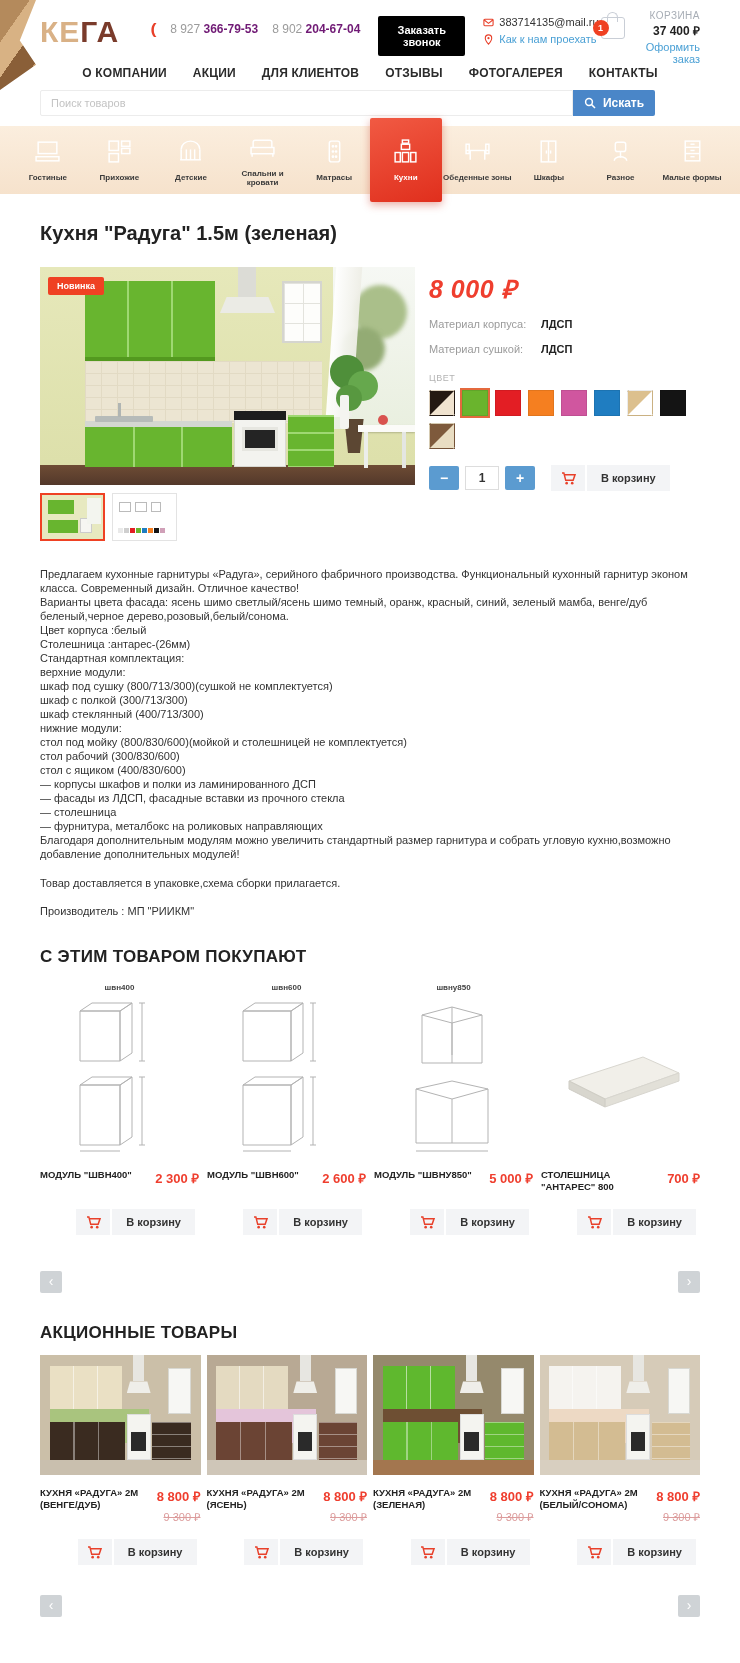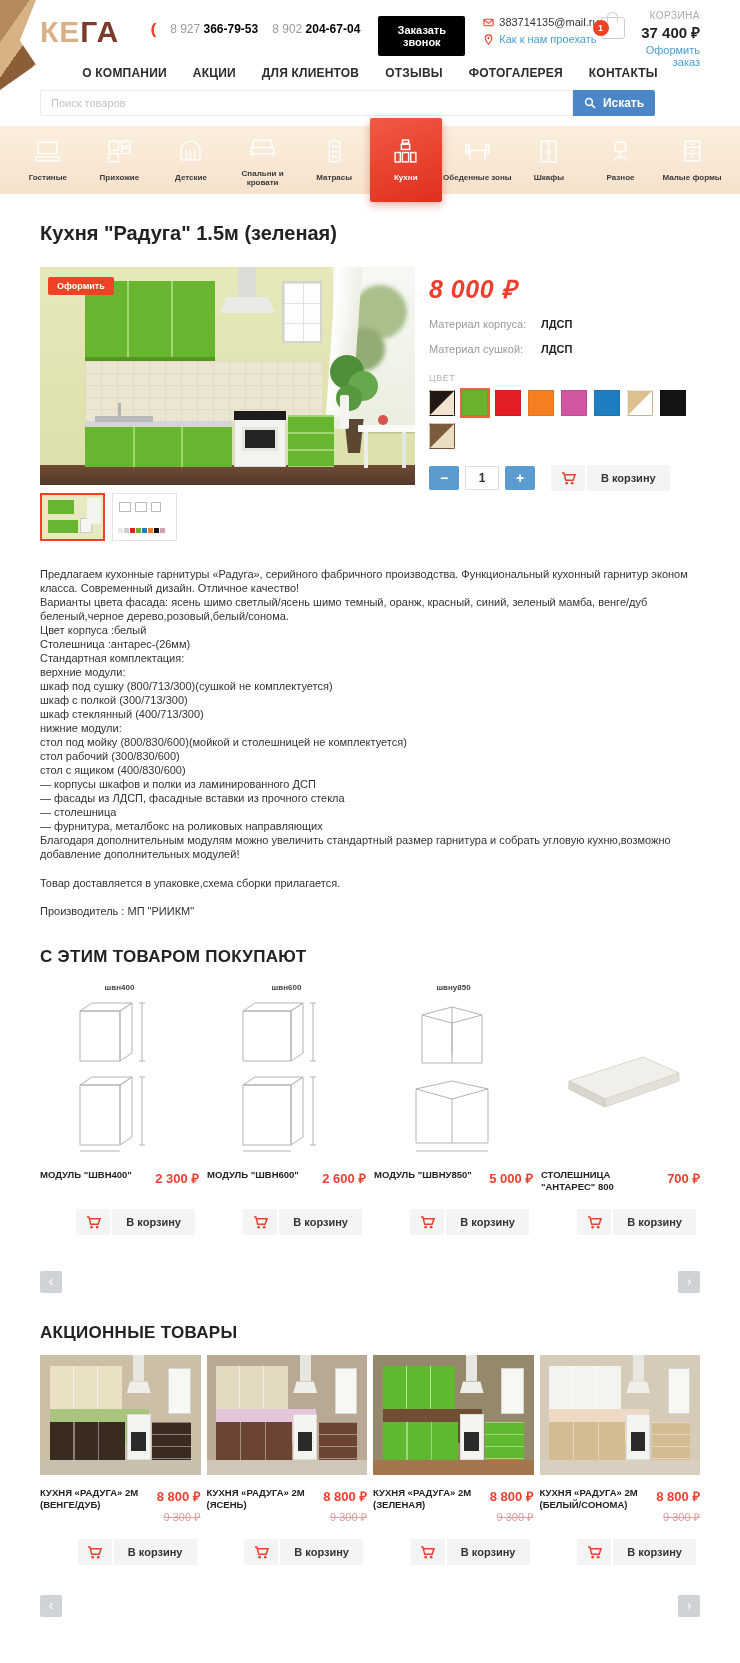--- a/index.html
+++ b/index.html
@@ -9,37 +9,37 @@
      background:linear-gradient(125deg,#b48a5c 0 30%,#d8b284 30% 55%,#8a5f38 55% 80%,#c49a6a 80%);
      clip-path:polygon(0 0,100% 0,55% 45%,100% 72%,0 100%); z-index:5; }
 
   
   .top-header { background:#fff; padding-top:10px; }
   .header-row { display:flex; align-items:flex-start; padding:0 40px; height:52px; }
   .logo { display:flex; font-weight:bold; font-size:30px; line-height:40px; letter-spacing:1px; margin-top:2px; }
   .logo .l1 { color:#d9b186; } .logo .l2 { color:#7a3b2b; }
   .phones { display:flex; align-items:center; gap:14px; margin:10px 0 0 32px; font-size:12px; white-space:nowrap; }
   .phone-ic { color:#e8402a; font-weight:bold; font-size:15px; transform:scaleX(1.2); }
-  .ph-pre { color:#9b9b9b; } .ph-num { font-weight:bold; color:#000000; }
+  .ph-pre { color:#9b9b9b; } .ph-num { font-weight:bold; color:#701a75; }
   .callback-btn { background:#000000; color:#fff; border:none; font-weight:bold; font-size:11px;
      padding:8px 6px; border-radius:2px; margin:6px 0 0 18px; cursor:pointer; font-family:inherit; }
   .contact-links { margin:4px 0 0 18px; font-size:11px; line-height:17px; white-space:nowrap; }
   .contact-links .row { display:flex; align-items:center; gap:5px; }
   .email { color:#333; } .route { color:#4aa0d5; }
   .mini-ic { width:11px; height:11px; flex:0 0 auto; }
   .cart-box { margin-left:auto; display:flex; gap:8px; text-align:right; }
   .bag-wrap { position:relative; width:28px; height:30px; }
   .bag { width:24px; height:22px; border:1.5px solid #c9ced6; border-radius:3px; position:absolute; top:7px; left:2px; background:#fff; }
   .bag:before { content:""; position:absolute; left:5px; top:-6px; width:9px; height:9px;
      border:1.5px solid #c9ced6; border-bottom:none; border-radius:6px 6px 0 0; }
   .cart-badge { position:absolute; left:-6px; top:10px; width:16px; height:16px; border-radius:50%;
      background:#ef4123; color:#fff; font-size:9px; font-weight:bold; line-height:16px; text-align:center; }
   .cart-info { font-size:10px; }
   .cart-label { color:#a7adb5; letter-spacing:.5px; }
-  .cart-total { font-size:15px; font-weight:bold; color:#222; margin-top:1px; }
+  .cart-total { font-size:12px; font-weight:bold; color:#222; margin-top:1px; }
   .checkout { color:#4aa0d5; font-size:11px; margin-top:2px; cursor:pointer; }
 
   .nav-row { display:flex; justify-content:center; gap:26px; height:22px; align-items:center; }
   .nav-item { font-size:12px; font-weight:bold; color:#2b2b2b; cursor:pointer; letter-spacing:.2px; }
 
   .search-row { display:flex; padding:6px 85px 8px 40px; }
   .search-input { flex:1; height:26px; border:1px solid #ececec; border-radius:2px 0 0 2px;
      font-size:11px; padding:0 10px; color:#333; font-family:inherit; background:#fff; }
   .search-input::placeholder { color:#c3c3c3; }
   .search-btn { width:82px; height:26px; background:#4a86c8; border:none; color:#fff; font-weight:bold;
@@ -345,21 +345,21 @@
     <span class="cat-label">Малые формы</span>
   </div>
 </div>
 
 <div class="main">
   <h1 class="page-title">Кухня "Радуга" 1.5м (зеленая)</h1>
 
   <div class="product-row">
     <div class="gallery">
       <div class="hero">
-        <div class="badge-new">Оформить</div>
+        <div class="badge-new">Новинка</div>
         <div class="hx window"></div>
           <div class="hx tree1"></div>
           <div class="hx tree2"></div>
           <div class="hx curtain"></div>
         <div class="hx floor"></div>
         <div class="hx upper"></div>
           <div class="hx duct"></div>
           <div class="hx hood"></div>
           <div class="hx glass"></div>
         <div class="hx splash"></div>

